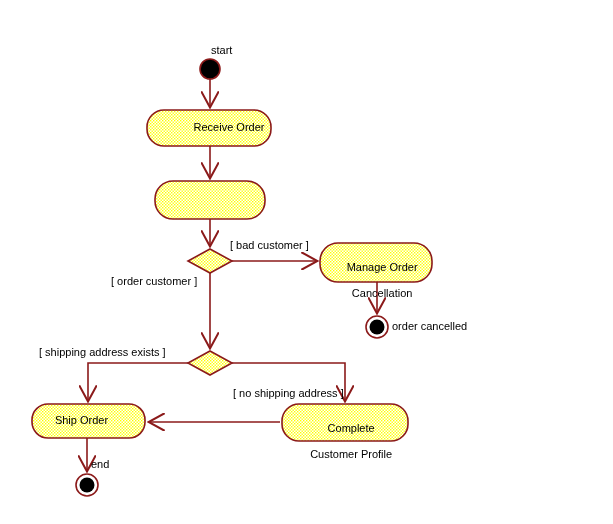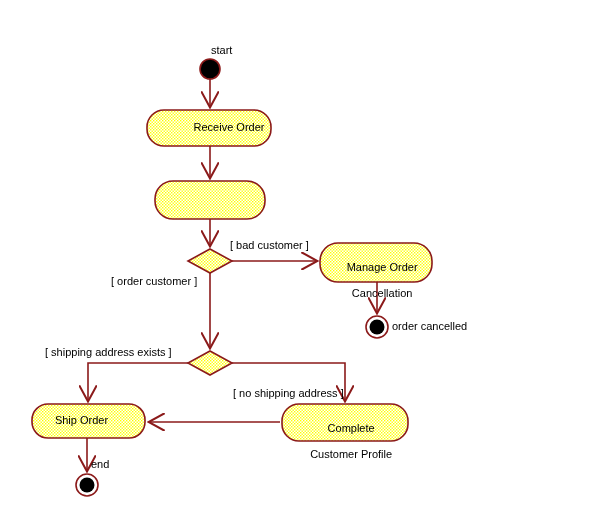--- a/index.html
+++ b/index.html
@@ -123,20 +123,20 @@
 
   <div class="node-label" style="left:32px; top:414px; width:99px;">Ship Order</div>
 
   <div class="node-label" style="left:282px; top:409px; width:126px;">
     <span>Complete</span><br>
     <span>Customer Profile</span>
   </div>
 
   <div class="guard-label" style="left:230px; top:239px;">[ bad customer ]</div>
   <div class="guard-label" style="left:111px; top:275px;">[ order customer ]</div>
-  <div class="guard-label" style="left:45px; top:346px;">[ shipping address exists ]</div>
+  <div class="guard-label" style="left:39px; top:346px;">[ shipping address exists ]</div>
   <div class="guard-label" style="left:233px; top:346px;margin-top:41px;">[ no shipping address ]</div>
 
   <div class="marker-label" style="left:211px; top:44px;">start</div>
   <div class="marker-label" style="left:392px; top:320px;">order cancelled</div>
   <div class="marker-label" style="left:91px; top:458px;">end</div>
 
 </div>
 
 </body></html>

